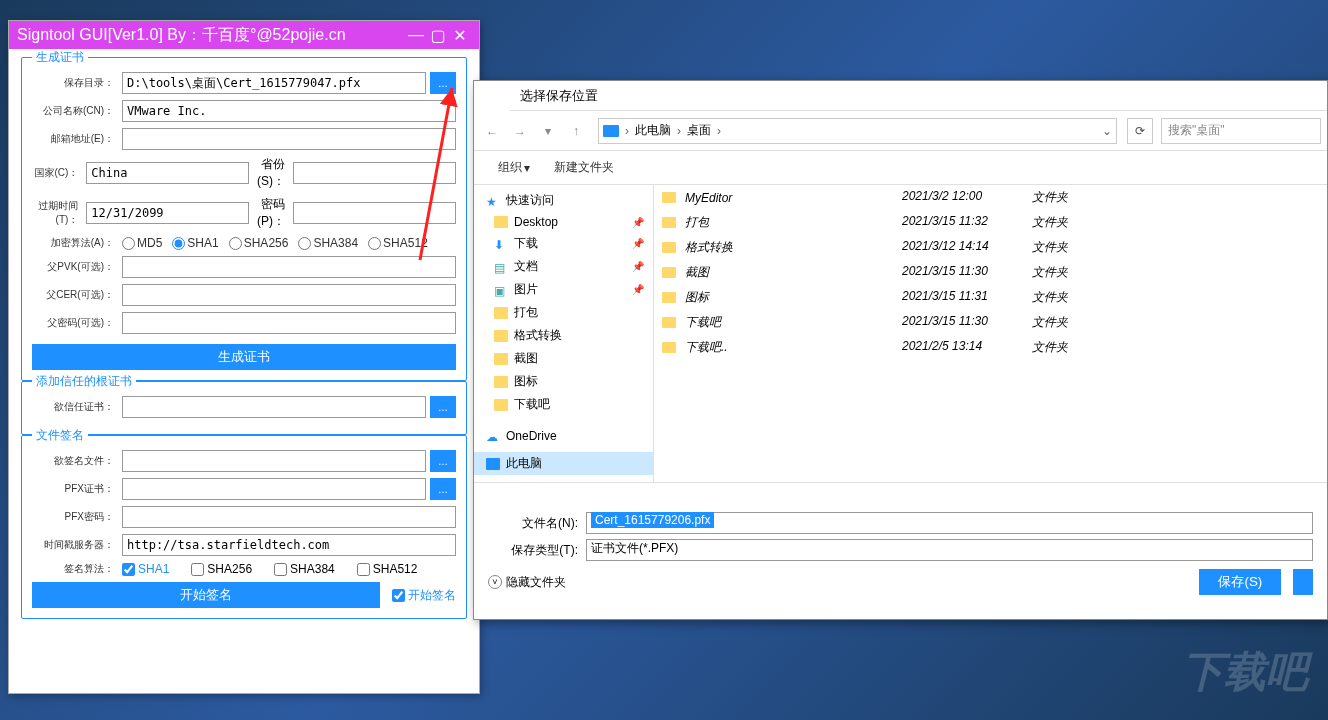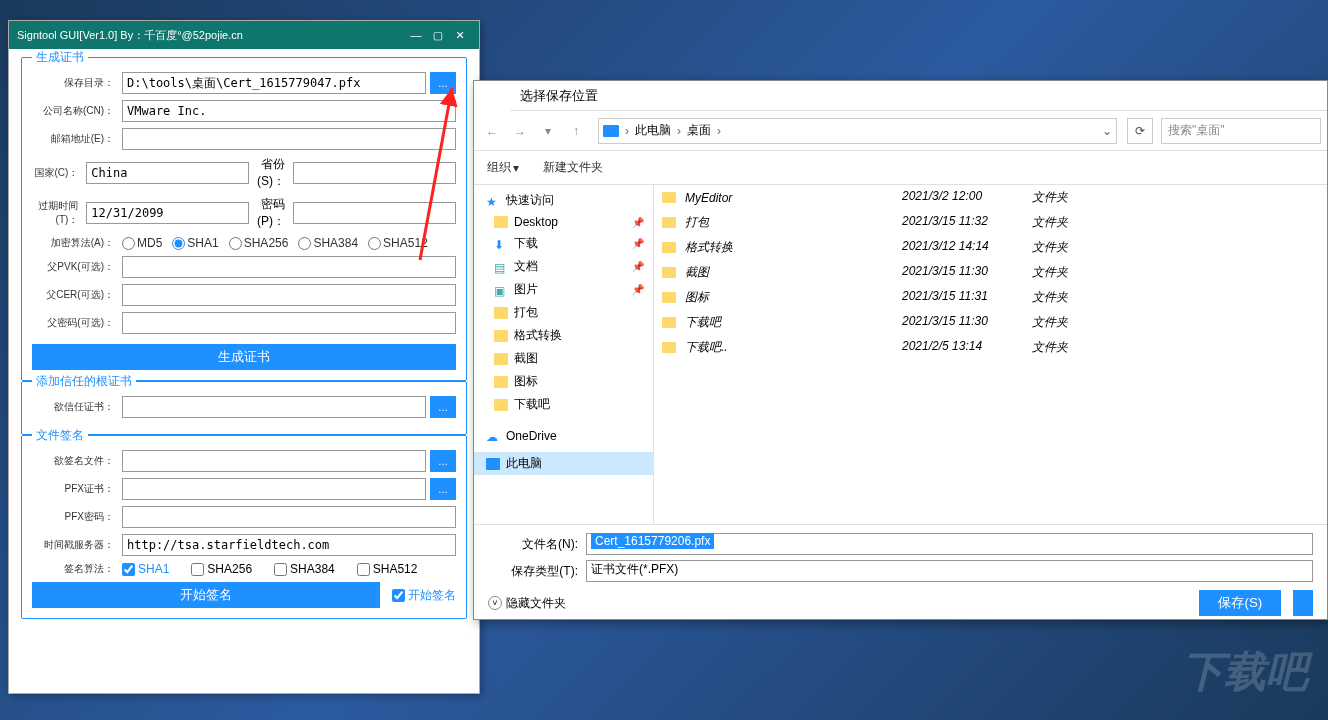--- a/index.html
+++ b/index.html
@@ -19,26 +19,26 @@
   left: 8px;
   top: 20px;
   width: 472px;
   height: 674px;
   background: #fff;
   border: 1px solid #aaa;
   box-shadow: 2px 2px 8px rgba(0,0,0,0.3);
 }
 .signtool-titlebar {
   height: 28px;
-  background: #0f766e;
+  background: #d946ef;
   color: #fff;
   display: flex;
   align-items: center;
   padding: 0 8px;
-  font-size: 11px;
+  font-size: 16px;
   justify-content: space-between;
 }
 .signtool-titlebar .title { flex: 1; }
 .signtool-titlebar .win-btn {
   width: 22px; height: 20px;
   display: inline-flex; align-items: center; justify-content: center;
   color: #fff; cursor: pointer;
 }
 .signtool-body { padding: 8px 12px; }
 .groupbox {
@@ -165,21 +165,21 @@
   border: 1px solid #ccc;
   padding: 0 6px;
   color: #888;
   display: flex; align-items: center;
   margin-left: 4px;
 }
 .save-toolbar {
   height: 34px;
   border-bottom: 1px solid #e0e0e0;
   display: flex; align-items: center;
-  padding: 0 13px;
+  padding: 0 24px;
   gap: 24px;
 }
 .save-toolbar .tb-item { color: #333; cursor: pointer; display:inline-flex; align-items:center; gap:2px;}
 .save-body {
   flex: 1;
   display: flex;
   overflow: hidden;
 }
 .save-sidebar {
   width: 180px;
@@ -224,21 +224,21 @@
 .file-row .folder-icon {
   width: 14px; height: 11px;
   background: #ffd86b;
   display: inline-block;
   margin-right: 5px;
   vertical-align: middle;
   border-radius: 1px;
 }
 .save-bottom {
   border-top: 1px solid #e0e0e0;
-  padding: 3px 14px;
+  padding: 24px 14px;
 }
 .save-bottom-row {
   display: flex; align-items: center;
   margin: 5px 0;
   gap: 8px;
 }
 .save-bottom-label { width: 90px; text-align: right; }
 .save-bottom-input {
   flex: 1;
   height: 22px;

